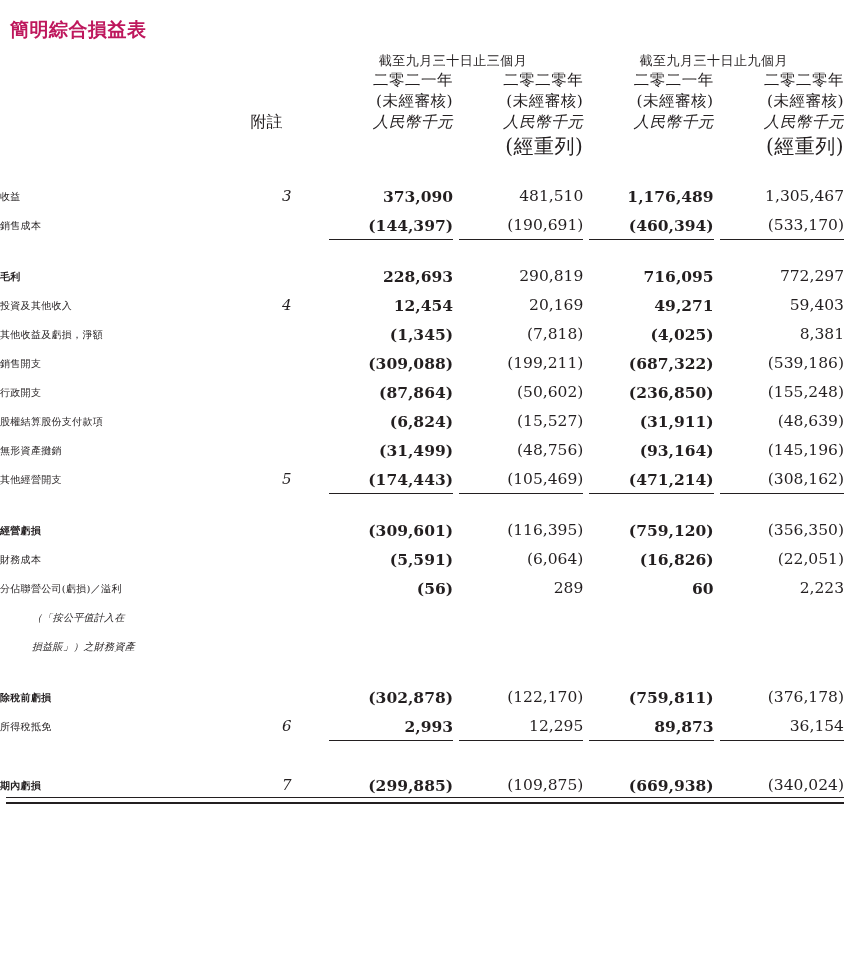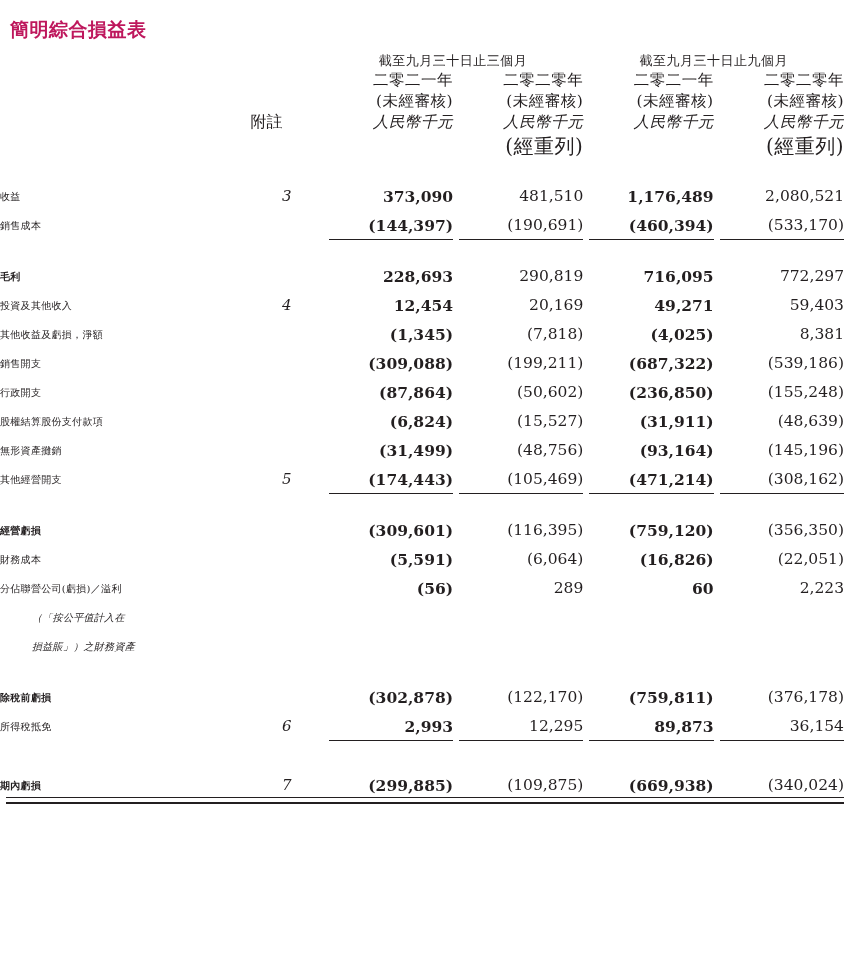--- a/index.html
+++ b/index.html
@@ -234,21 +234,21 @@
     <tr class="spacer-md">
       <td colspan="6"></td>
     </tr>
 
     <tr>
       <td class="lbl">收益</td>
       <td class="note">3</td>
       <td class="num b">373,090</td>
       <td class="num">481,510</td>
       <td class="num b">1,176,489</td>
-      <td class="num">2,080,521</td>
+      <td class="num">1,305,467</td>
     </tr>
 
     <tr>
       <td class="lbl">銷售成本</td>
       <td class="note"></td>
       <td class="num b ruled">(144,397)</td>
       <td class="num ruled">(190,691)</td>
       <td class="num b ruled">(460,394)</td>
       <td class="num ruled">(533,170)</td>
     </tr>

